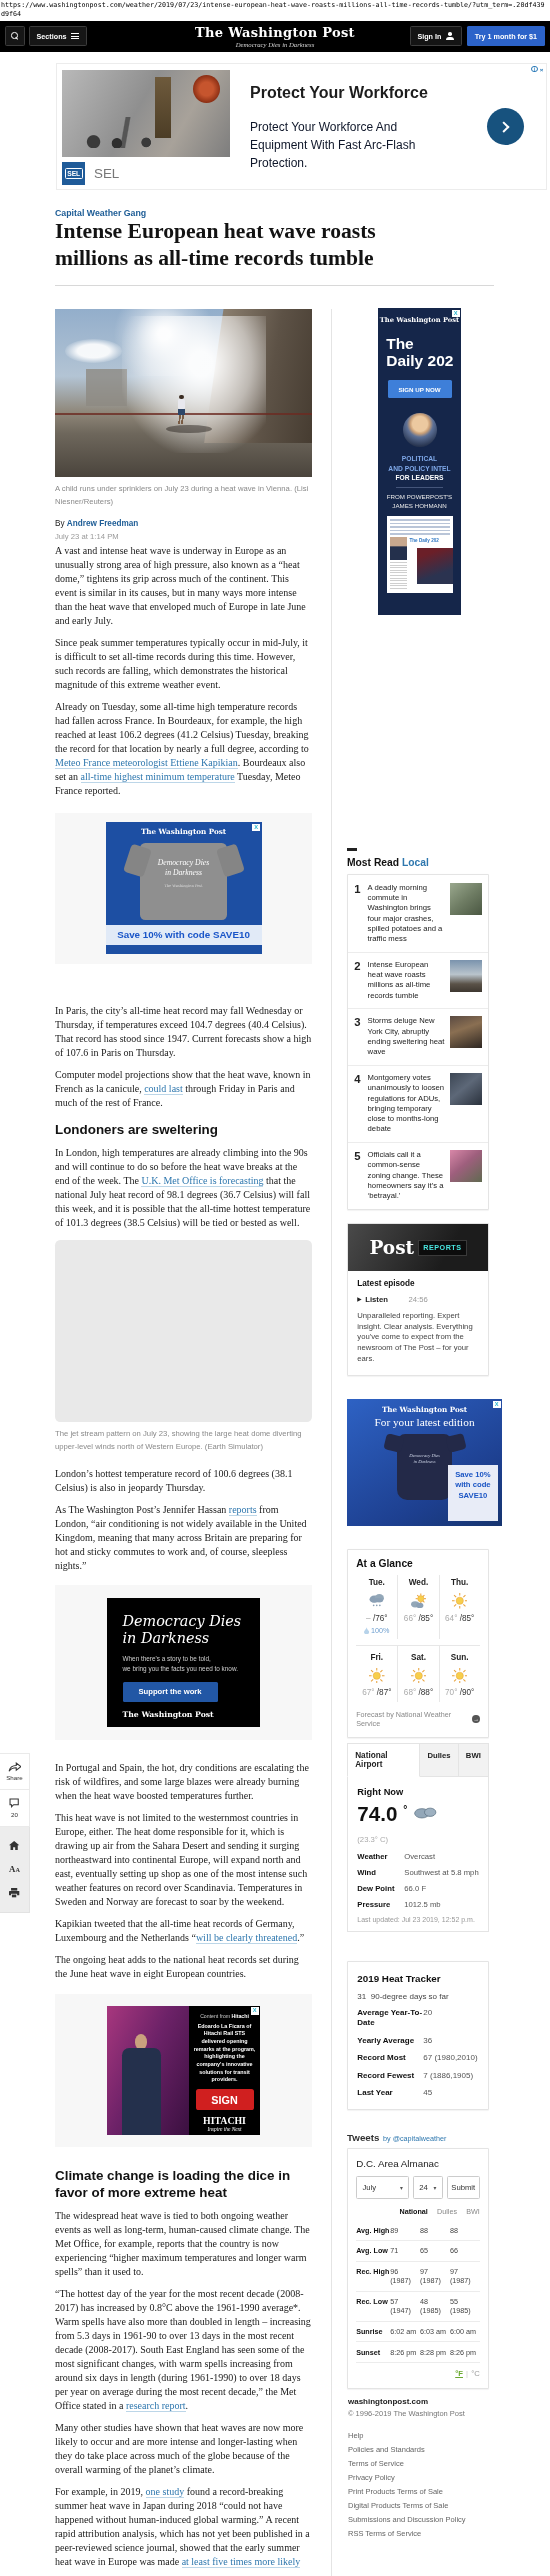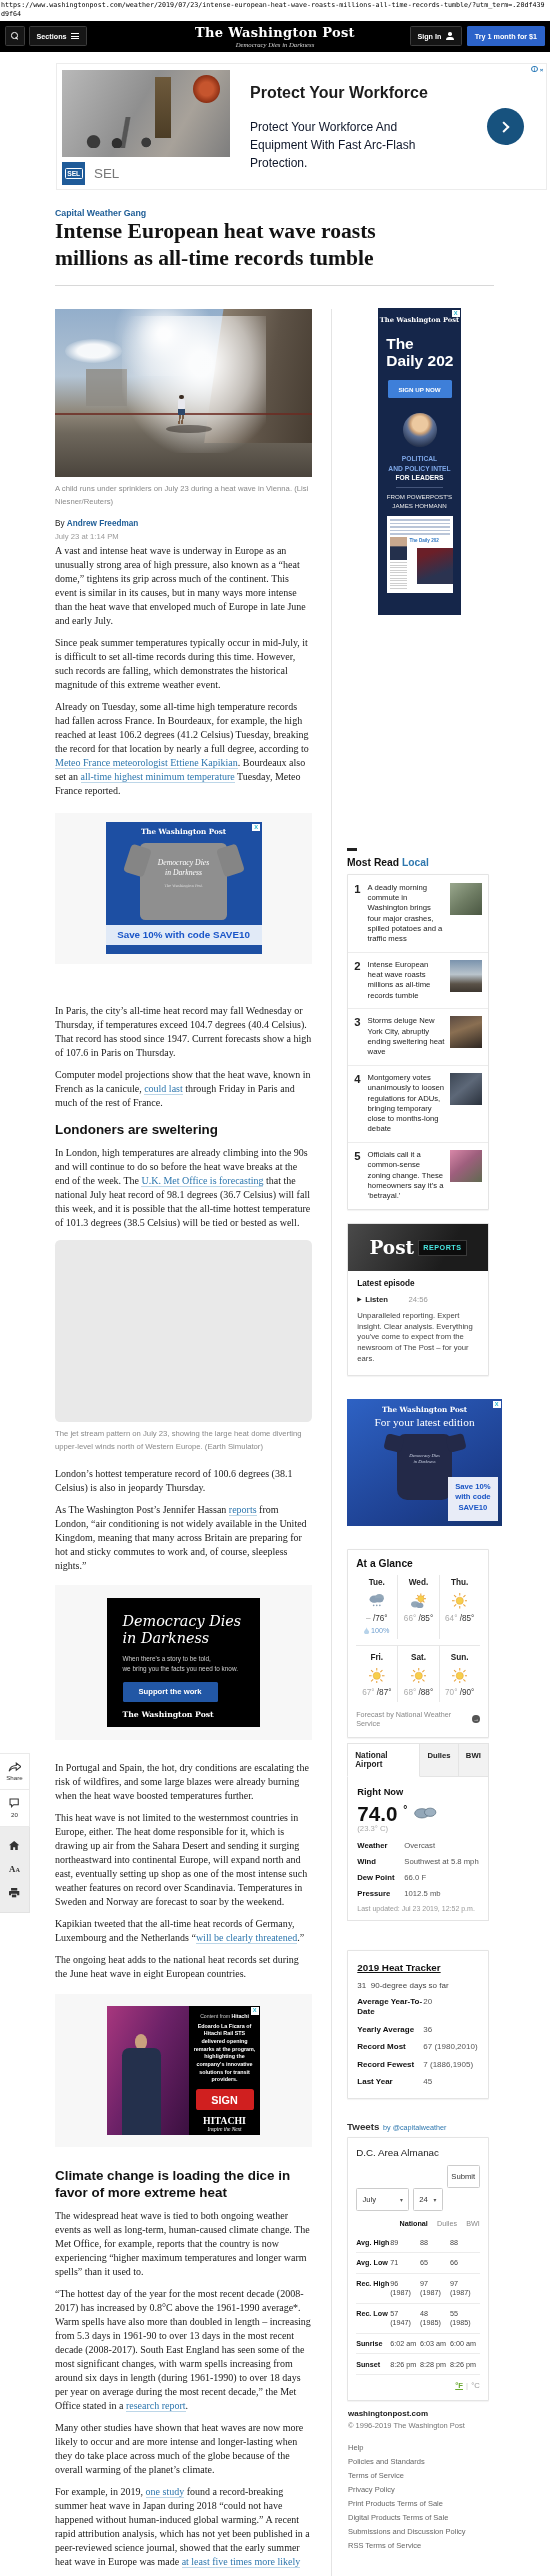--- a/index.html
+++ b/index.html
@@ -177,21 +177,21 @@
 .pr-desc{margin-top:7.2px;font:7.7px/10.8px "Liberation Sans",sans-serif;color:#444;}
 
 .onesie{position:relative;margin-top:23px;width:155px;height:127px;background:linear-gradient(150deg,#2e62c4 0%,#1d3f8f 70%,#16346f 100%);text-align:center;color:#fff;overflow:hidden;}
 .on-brand{padding-top:6.2px;font:bold 7.2px "DejaVu Serif",serif;}
 .on-head{margin-top:2.1px;font:11.3px "Liberation Serif",serif;}
 .on-suit{position:relative;margin:6.2px auto 0;width:55px;height:66px;background:#232948;border-radius:8.2px 8.2px 10.3px 10.3px;}
 .on-suit::before,.on-suit::after{content:'';position:absolute;top:1px;width:17.5px;height:15.5px;background:#232948;border-radius:4.1px;}
 .on-suit::before{left:-12.4px;transform:rotate(14deg);}
 .on-suit::after{right:-12.4px;transform:rotate(-14deg);}
 .on-text{position:relative;top:18.5px;font:italic 4.6px/6.2px "Liberation Serif",serif;color:#cfd6e8;}
-.on-promo{position:absolute;right:4.1px;bottom:5.2px;width:50px;height:44px;background:rgba(240,244,252,.96);color:#1b55c4;font:bold 7.7px/10.3px "Liberation Sans",sans-serif;padding-top:5.2px;margin-top:28px;}
+.on-promo{position:absolute;right:4.1px;bottom:5.2px;width:50px;height:56px;background:rgba(240,244,252,.96);color:#1b55c4;font:bold 7.7px/10.3px "Liberation Sans",sans-serif;padding-top:5.2px;margin-top:28px;}
 
 .aag{margin-top:23px;width:142px;padding:8.2px 8.2px 9.3px;}
 .aag-title{font:bold 10.3px "Liberation Sans",sans-serif;color:#111;}
 .aag-grid{margin-top:6.2px;display:grid;grid-template-columns:1fr 1fr 1fr;}
 .aag-col{text-align:center;padding:3.1px 1px 4.1px;border-left:0.5px solid #e7e7e7;}
 .aag-col.first{border-left:none;}
 .aag-row2 .aag-col{border-top:0.5px solid #e7e7e7;padding-top:7.2px;}
 .aag-day{font:bold 8.2px "Liberation Sans",sans-serif;color:#222;}
 .aag-icon{height:18.5px;margin-top:4.1px;display:flex;align-items:center;justify-content:center;}
 .aag-temp{margin-top:3.6px;font:8.2px "Liberation Sans",sans-serif;color:#333;}
@@ -202,44 +202,44 @@
 
 .stations{margin-top:5.2px;width:142px;}
 .st-tabs{display:flex;}
 .st-tab{padding:6.7px 7.2px;font:bold 7.7px "Liberation Sans",sans-serif;color:#222;background:#f2f2f2;border:0.5px solid #e4e4e4;border-left:none;cursor:pointer;}
 .st-tab.active{background:#fff;border-left:0.5px solid #e4e4e4;border-bottom-color:#fff;font-size:8.2px;position:relative;z-index:2;}
 .st-panel{background:#fff;border:0.5px solid #e4e4e4;margin-top:-0.5px;padding:10.3px 9.3px 8.2px;}
 .st-now{font:bold 9.3px "Liberation Sans",sans-serif;color:#111;}
 .st-temp-row{margin-top:6.2px;display:flex;align-items:flex-start;gap:6.2px;}
 .st-temp{font:bold 20.6px/20.6px "Liberation Sans",sans-serif;color:#111;}
 .st-deg{font:bold 10.3px "Liberation Sans",sans-serif;vertical-align:top;}
-.st-c{margin-top:0;font:7.7px "Liberation Sans",sans-serif;color:#aaa;}
+.st-c{margin-top:11px;font:7.7px "Liberation Sans",sans-serif;color:#aaa;}
 .st-rows{margin-top:8.2px;}
 .st-row{display:flex;margin-bottom:5.7px;}
 .st-row b{width:47px;font:bold 7.7px "Liberation Sans",sans-serif;color:#111;flex:none;}
 .st-row span{flex:1;font:7.7px/10.3px "Liberation Sans",sans-serif;color:#555;}
 .st-upd{margin-top:5.2px;font:7px "Liberation Sans",sans-serif;color:#999;}
 
 .htr{margin-top:29px;width:142px;padding:10.3px 9.3px;}
-.htr-title{font:bold 9.8px "Liberation Sans",sans-serif;color:#111;text-decoration:underline;}
+.htr-title{font:bold 9.8px "Liberation Sans",sans-serif;color:#111;}
 .htr-big{margin-top:8.2px;display:flex;align-items:baseline;gap:4.6px;}
 .htr-num{font:bold 21.6px "Liberation Sans",sans-serif;color:#111;}
 .htr-big span{font:8px "Liberation Sans",sans-serif;color:#444;}
 .htr-row{margin-top:7.2px;display:flex;}
 .htr-row b{width:66px;font:bold 8px/10.3px "Liberation Sans",sans-serif;color:#111;flex:none;}
 .htr-row span{font:8px/10.3px "Liberation Sans",sans-serif;color:#555;}
 
 .tweets-line{margin-top:21.6px;display:flex;align-items:baseline;gap:3.6px;}
 .tweets-line b{font:bold 9.8px "Liberation Sans",sans-serif;color:#333;}
 .tweets-line a{font:7.2px "Liberation Sans",sans-serif;color:#2e77ae;text-decoration:none;cursor:pointer;}
 
 .alm{margin-top:5.2px;width:142px;padding:9.3px 8.2px;}
 .alm-title{font:9.8px "Liberation Sans",sans-serif;color:#222;}
 .alm-controls{margin-top:7.2px;display:flex;gap:4.1px;}
-.select{height:23px;border:0.5px solid #ccc;border-radius:1.5px;display:flex;align-items:center;justify-content:space-between;padding:0 5.2px;font:7.7px "Liberation Sans",sans-serif;color:#333;cursor:pointer;margin-top:23px;}
+.select{height:23px;border:0.5px solid #ccc;border-radius:1.5px;display:flex;align-items:center;justify-content:space-between;padding:0 5.2px;font:7.7px "Liberation Sans",sans-serif;color:#333;cursor:pointer;}
 .sel-month{width:54px;}
 .sel-day{width:30px;}
 .caret{color:#555;font-size:5.7px;}
 .alm-submit{width:34px;height:23px;border:0.5px solid #ccc;border-radius:1.5px;background:#fff;font:7.7px "Liberation Sans",sans-serif;color:#333;cursor:pointer;}
 .alm-tabs{margin-top:8.2px;text-align:right;font:7.2px "Liberation Sans",sans-serif;color:#888;}
 .alm-tabs b{color:#111;}
 .alm-tabs span{margin-left:7.2px;cursor:pointer;}
 .alm-table{margin-top:4.1px;}
 .alm-row{display:flex;padding:5.2px 0;border-bottom:0.5px solid #ececec;font:7.2px/9.3px "Liberation Sans",sans-serif;color:#444;}
 .alm-row b{width:34px;color:#111;flex:none;font-weight:bold;}

